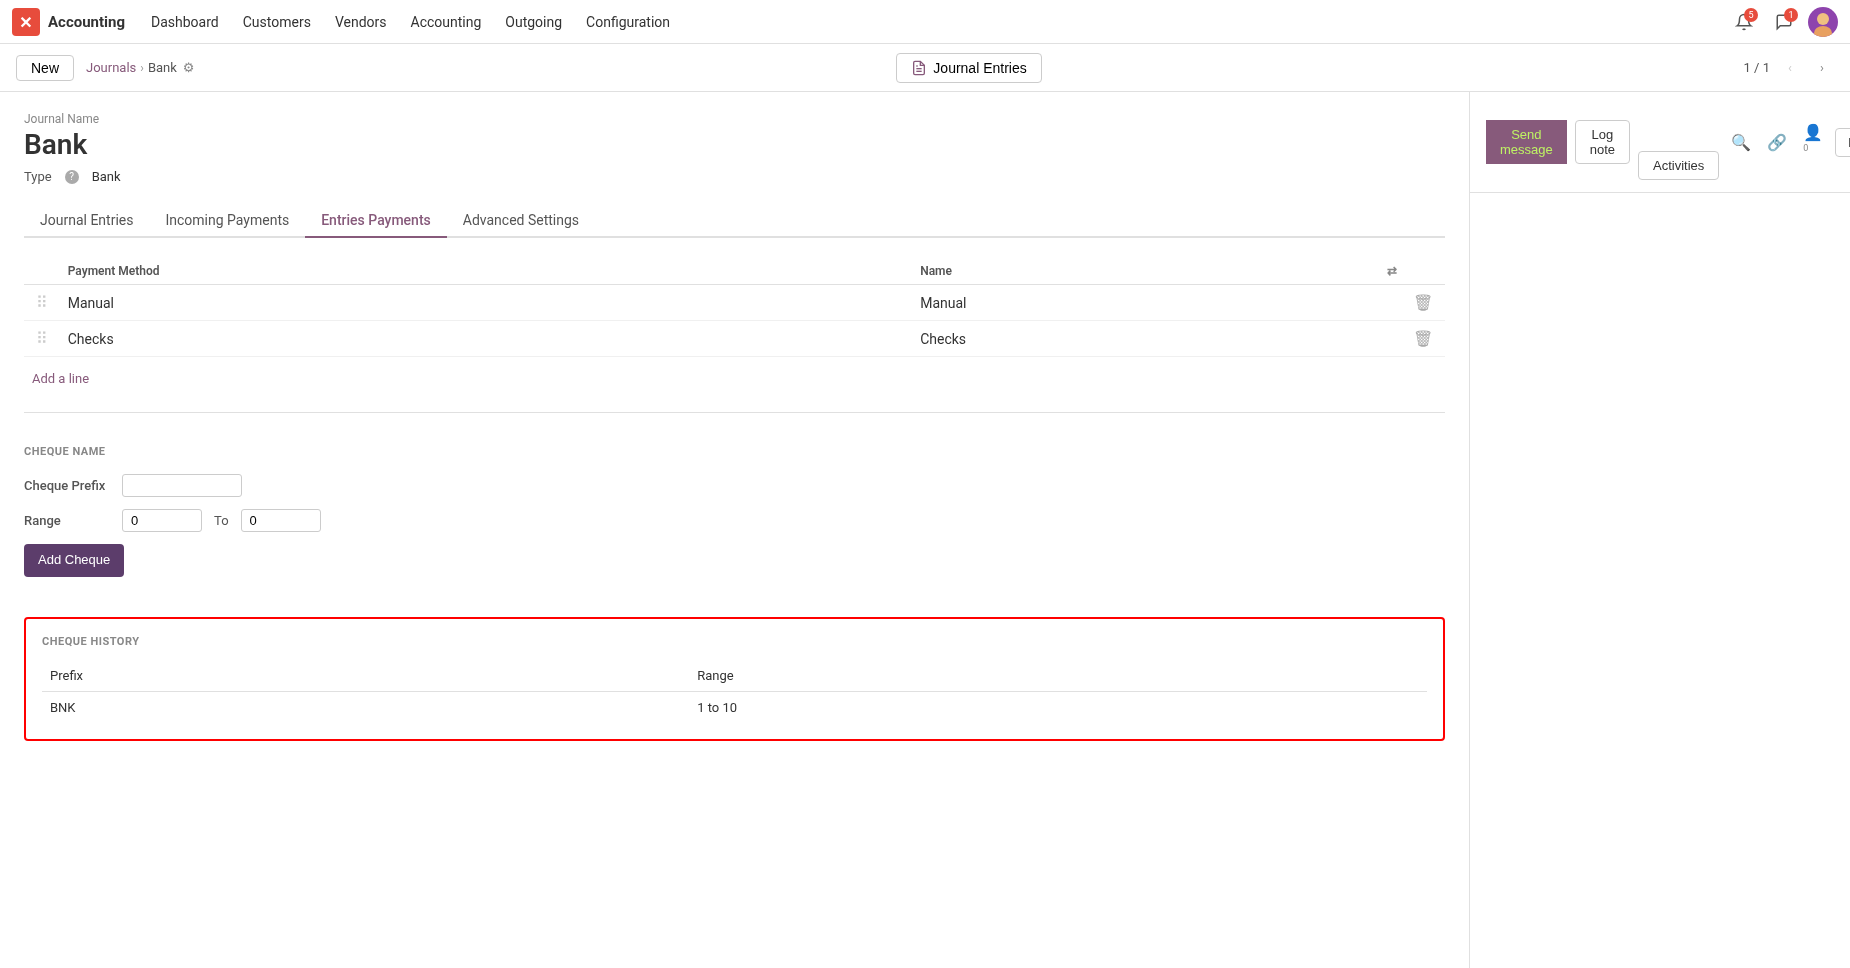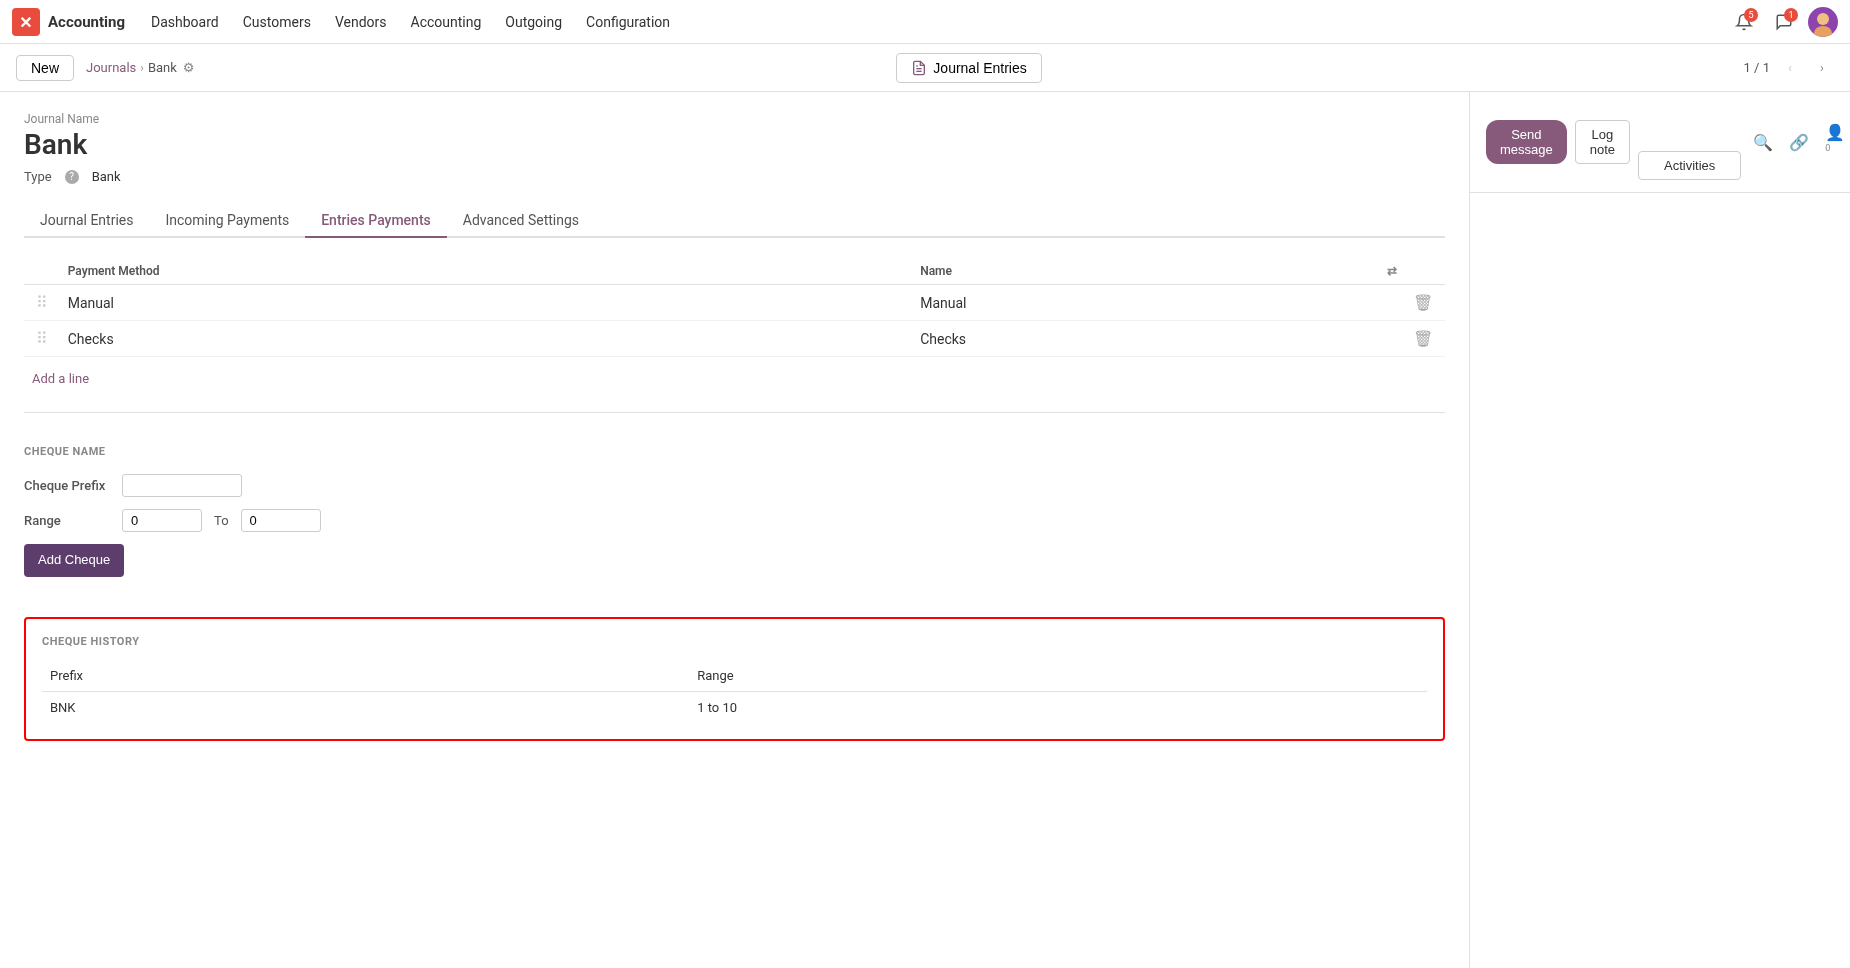--- a/index.html
+++ b/index.html
@@ -326,43 +326,43 @@
     
     .sidebar-action-bar {
       display: flex;
       align-items: center;
       padding: 12px 16px;
       border-bottom: 1px solid #e0e0e0;
       gap: 8px;
     }
     .btn-send-message {
       background: #875a7b;
-      color: #ffffff;
+      color: #bef264;
       border: none;
-      border-radius: 12px;
+      border-radius: 0;
       padding: 7px 14px;
       cursor: pointer;
       font-size: 13px;
       font-weight: 500;
     }
     .btn-log-note {
       background: #fff;
       color: #333;
       border: 1px solid #ccc;
       border-radius: 4px;
       padding: 6px 14px;
       cursor: pointer;
       font-size: 13px;
     }
     .btn-activities {
       background: #fff;
       color: #333;
       border: 1px solid #ccc;
       border-radius: 4px;
-      padding: 6px 25px;
+      padding: 6px 14px;
       cursor: pointer;
       font-size: 13px;
       margin-top: 47px;
     }
     .sidebar-icons {
       margin-left: auto;
       display: flex;
       gap: 8px;
       align-items: center;
     }

